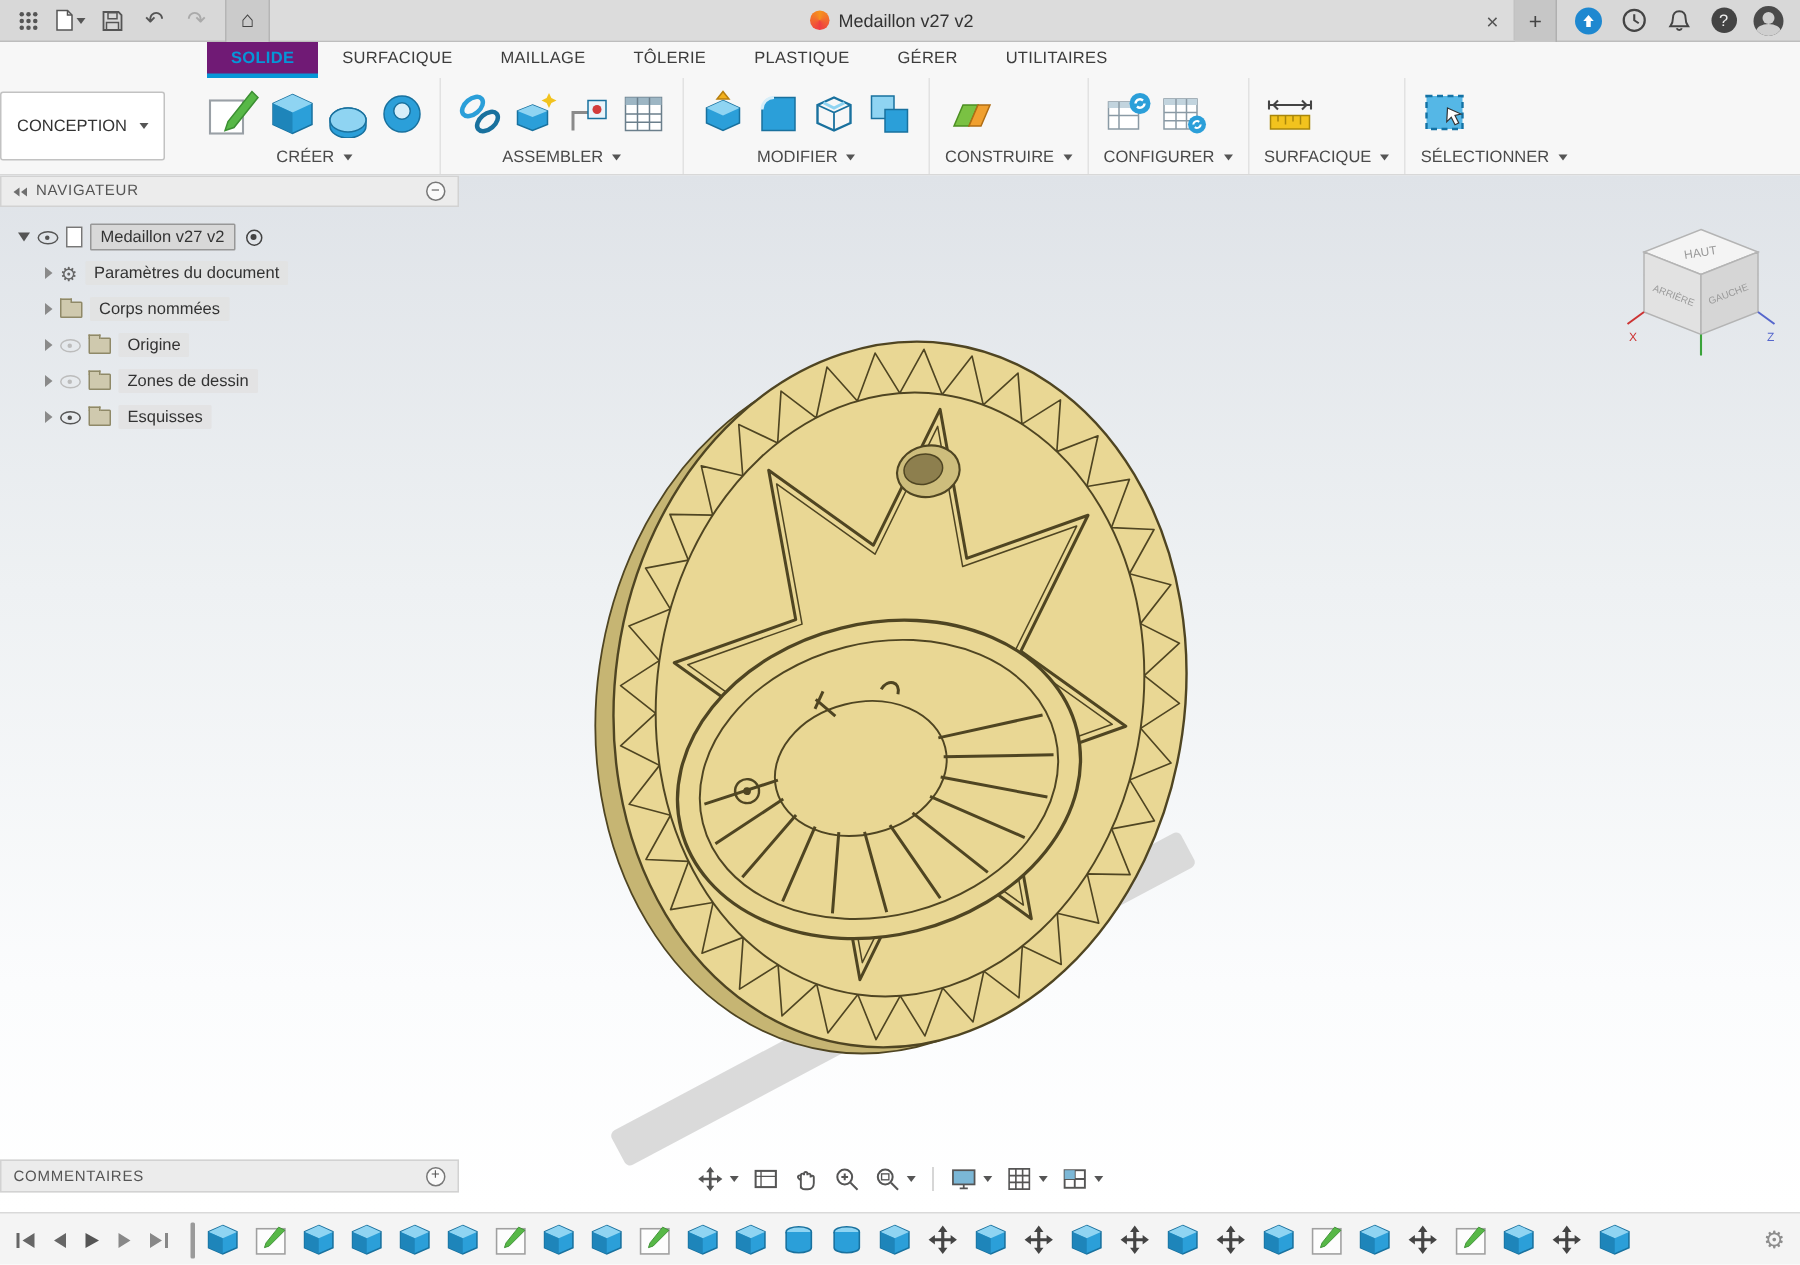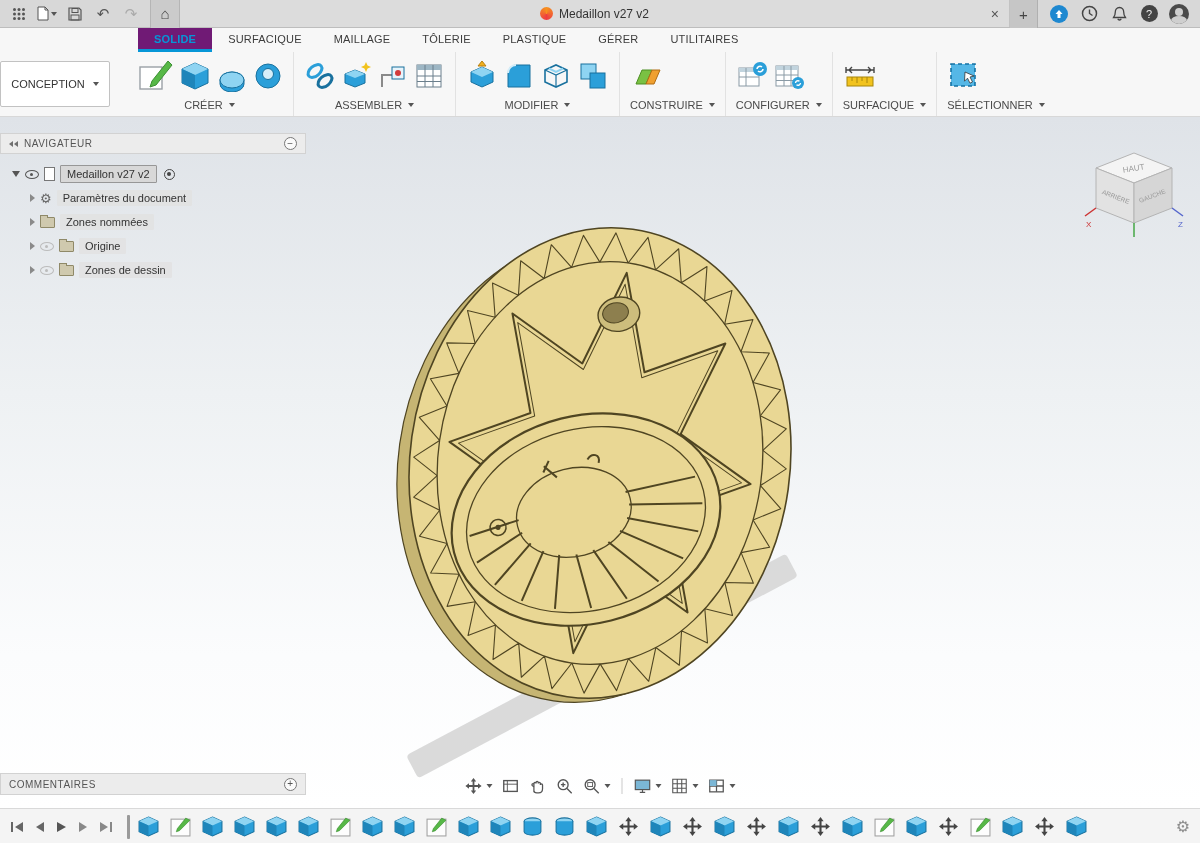--- a/index.html
+++ b/index.html
@@ -39,21 +39,21 @@
   .group-icons { display:flex; align-items:center; gap:5px; height:42px; }
   .group-label { font-size:11px; color:#4a4a4a; display:flex; align-items:center; justify-content:center; gap:4px; padding-bottom:2px; }
   .ib { display:flex; align-items:center; justify-content:center; border-radius:2px; }
   .ib svg { display:block; }
 
   
   .viewport { position:relative; width:1200px; height:691px; background:linear-gradient(180deg,#dfe3e8 0%,#eef1f3 40%,#fbfcfd 78%,#ffffff 100%); overflow:hidden; }
   .scene { position:absolute; inset:0; }
 
   
-  .navigator { position:absolute; left:0; top:16px; width:306px; }
+  .navigator { position:absolute; left:0; top:0; width:306px; }
   .panel-header { height:21px; background:#ececec; border:1px solid #d2d2d2; display:flex; align-items:center; padding:0 8px; font-size:10px; color:#555; letter-spacing:.5px; gap:6px; }
   .dbl-left { display:flex; gap:1px; }
   .tri-l { width:0; height:0; border-top:3.5px solid transparent; border-bottom:3.5px solid transparent; border-right:4.5px solid #6f6f6f; }
   .circle-btn { margin-left:auto; width:13px; height:13px; border:1px solid #777; border-radius:50%; display:flex; align-items:center; justify-content:center; font-size:10px; line-height:1; color:#555; background:#fafafa; }
   .tree { padding:8px 0 0 12px; }
   .trow { display:flex; align-items:center; height:24px; gap:5px; }
   .trow.child { padding-left:18px; }
   .tri-r { width:0; height:0; border-top:4px solid transparent; border-bottom:4px solid transparent; border-left:5px solid #8a8a8a; }
   .tri-open { width:0; height:0; border-left:4px solid transparent; border-right:4px solid transparent; border-top:6px solid #555; }
   .eye { width:14px; height:12px; position:relative; flex:0 0 auto; }
@@ -432,33 +432,39 @@
         <span class="target"></span>
       </div>
       <div class="trow child">
         <span class="tri-r"></span>
         <span class="gearglyph">⚙</span>
         <span class="chip">Paramètres du document</span>
       </div>
       <div class="trow child">
         <span class="tri-r"></span>
         <span class="folder"></span>
-        <span class="chip">Zones nommées</span>
+        <span class="chip">Corps nommées</span>
       </div>
       <div class="trow child">
         <span class="tri-r"></span>
         <span class="eye hidden-eye"></span>
         <span class="folder"></span>
         <span class="chip">Origine</span>
       </div>
       <div class="trow child">
         <span class="tri-r"></span>
         <span class="eye hidden-eye"></span>
         <span class="folder"></span>
         <span class="chip">Zones de dessin</span>
+      </div>
+      <div class="trow child">
+        <span class="tri-r"></span>
+        <span class="eye"></span>
+        <span class="folder"></span>
+        <span class="chip">Esquisses</span>
       </div>
     </div>
   </div>
 
   <div class="comments">
     <span>COMMENTAIRES</span>
     <span class="circle-btn">+</span>
   </div>
 
   <div class="navbar">

